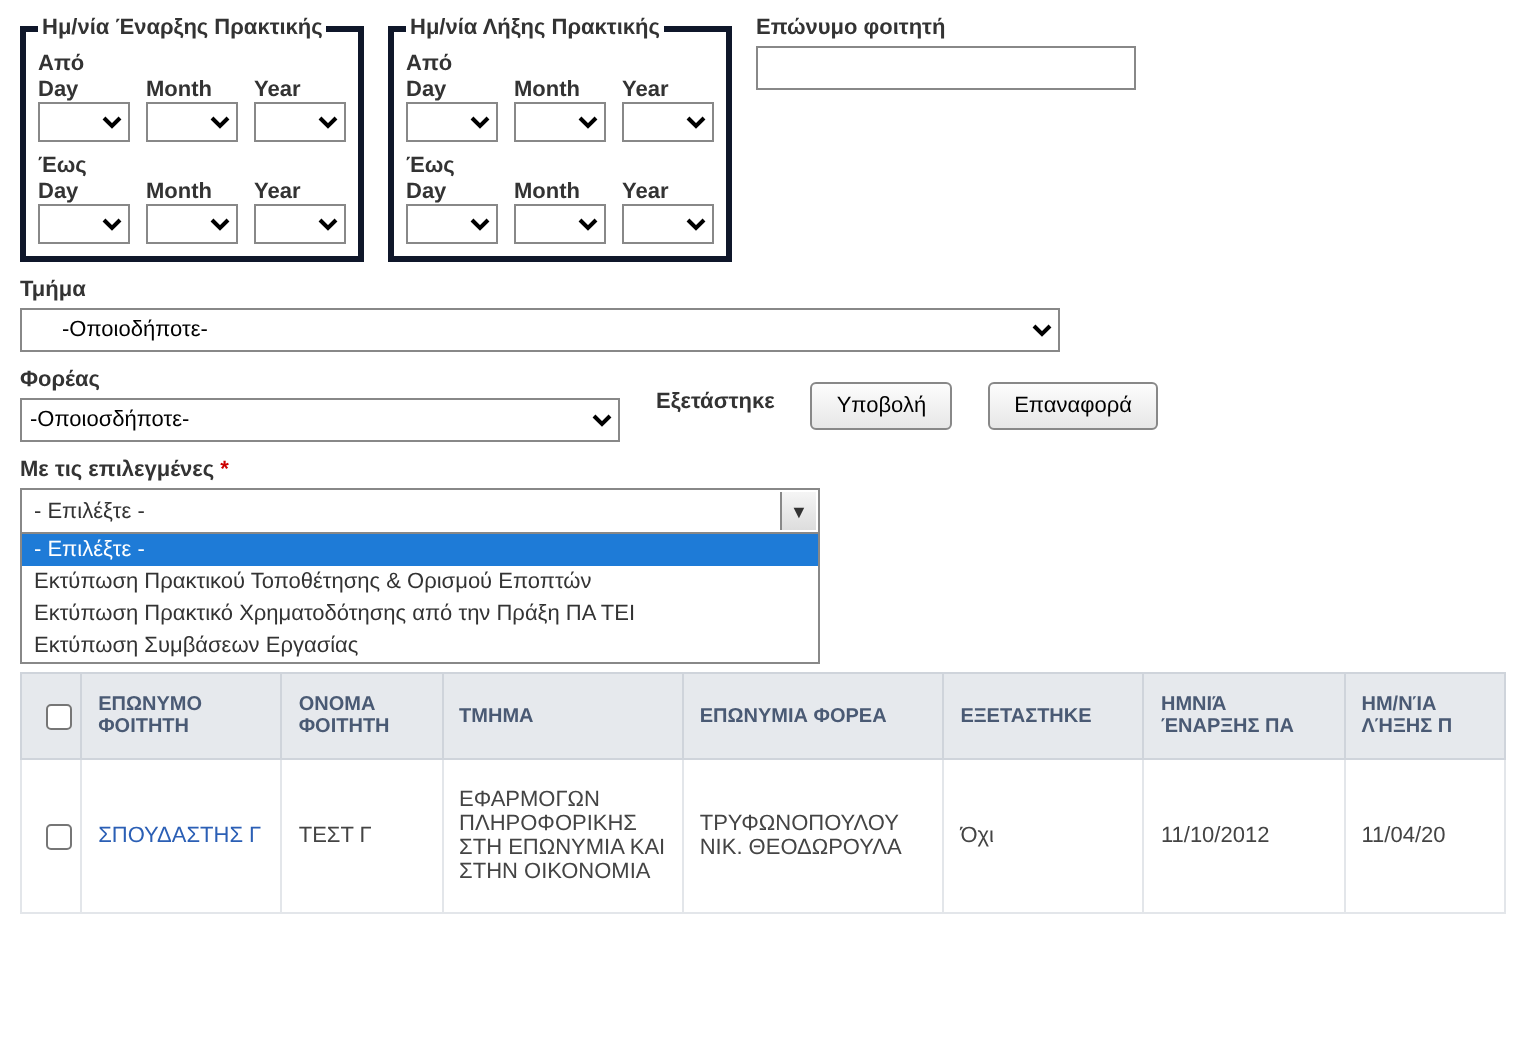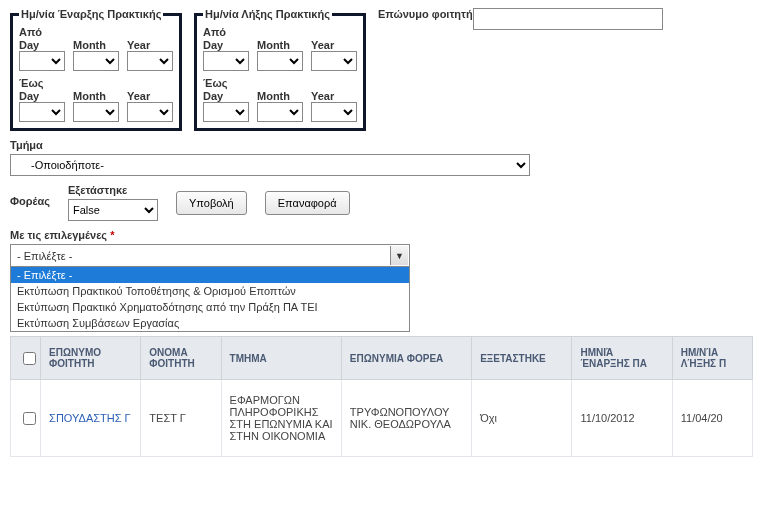--- a/index.html
+++ b/index.html
@@ -28,21 +28,21 @@
   .dmy { display: flex; gap: 8px; margin-top: 1px; }
   .dmy-col { display: flex; flex-direction: column; }
   .dmy-col span { font-weight: bold; font-size: 11px; }
   select.tiny {
     width: 46px;
     height: 20px;
     font-size: 11px;
     border: 1px solid #888;
     background: #fff;
   }
-  .plain-field { display: flex; flex-direction: row; }
+  .plain-field { display: flex; flex-direction: column; }
   .plain-field label { font-weight: bold; margin-bottom: 3px; }
   .plain-field input[type=text] {
     width: 190px;
     height: 22px;
     border: 1px solid #888;
     padding: 2px 4px;
     font-size: 11px;
   }
   .wide-row { margin-top: 6px; }
   .wide-row label { font-weight: bold; display: block; margin-bottom: 3px; }
@@ -208,26 +208,26 @@
 <div class="wide-row">
   <label>Τμήμα</label>
   <select class="wide">
     <option>-Οποιοδήποτε-</option>
   </select>
 </div>
 
 <div class="triple">
   <div class="col">
     <label>Φορέας</label>
+    <select class="med">
+      <option>-Οποιοσδήποτε-</option>
+    </select>
   </div>
   <div class="col">
     <label>Εξετάστηκε</label>
-    <select class="small">
-      <option>False</option>
-    </select>
   </div>
   <button class="btn">Υποβολή</button>
   <button class="btn">Επαναφορά</button>
 </div>
 
 <div class="dropdown-open">
   <div class="dd-label">
     <span>Με τις επιλεγμένες</span>
     <span class="req">*</span>
   </div>

